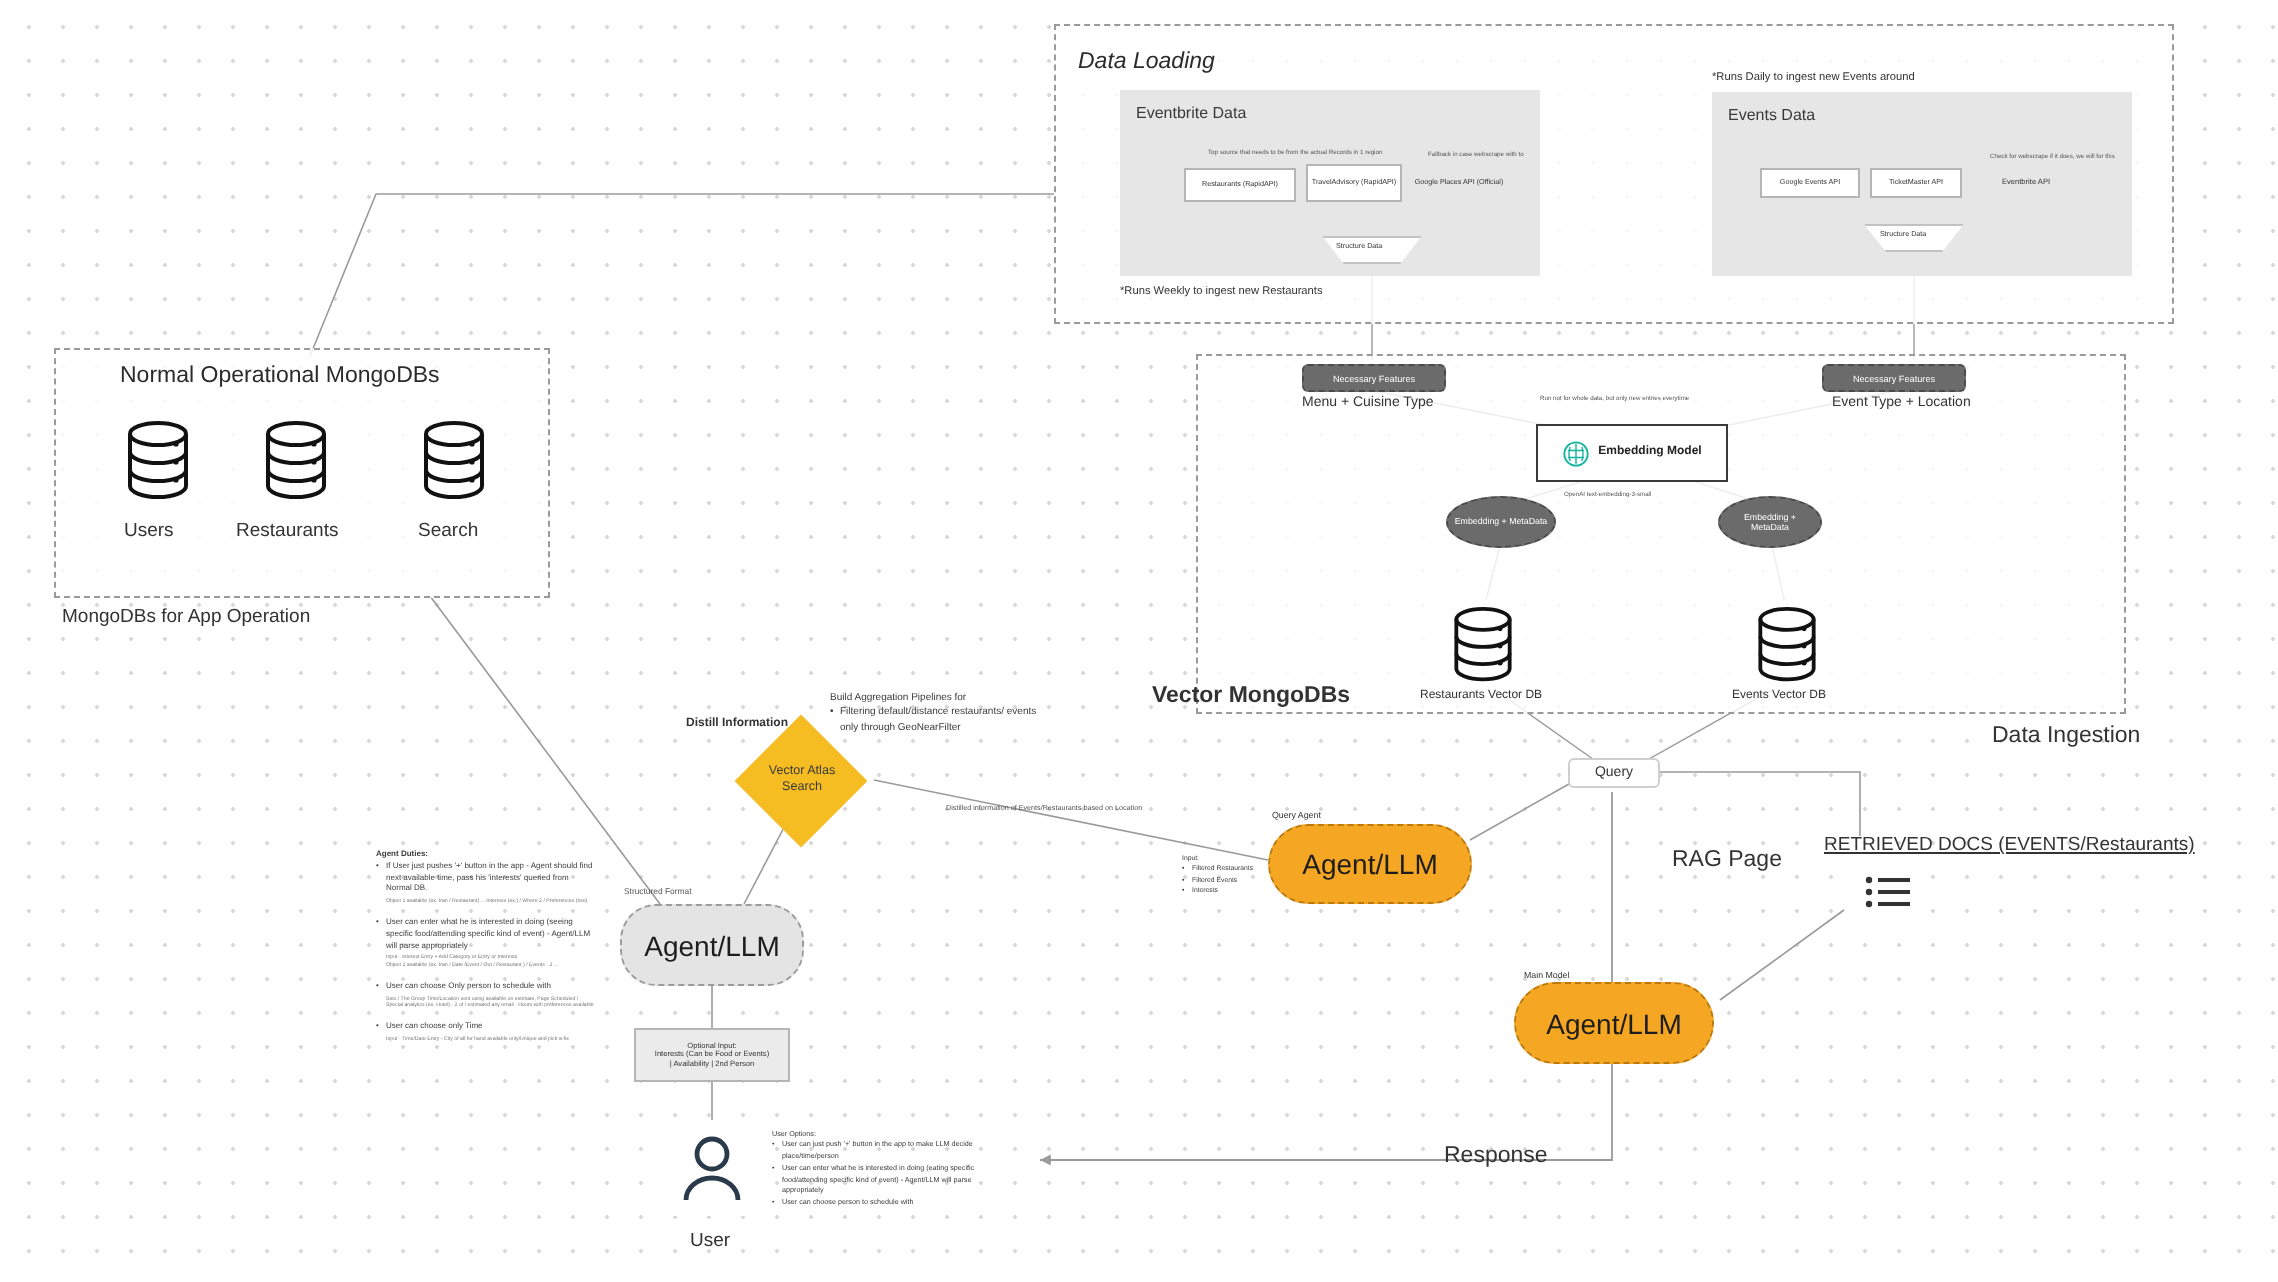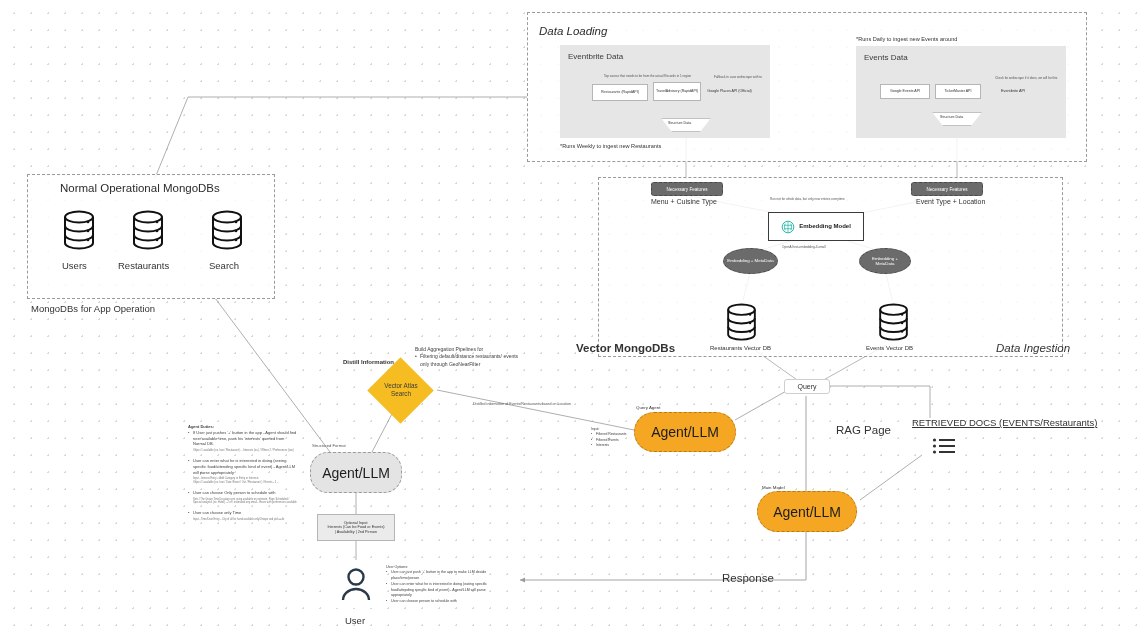--- a/index.html
+++ b/index.html
@@ -336,21 +336,21 @@
       <path d="M3,16 a14,5.5 0 0 0 28,0" fill="none" stroke="#111" stroke-width="2"></path>
       <path d="M3,25 a14,5.5 0 0 0 28,0" fill="none" stroke="#111" stroke-width="2"></path>
       <circle cx="26" cy="12" r="1.3" fill="#111"></circle>
         <circle cx="26" cy="21" r="1.3" fill="#111"></circle>
         <circle cx="26" cy="30" r="1.3" fill="#111"></circle>
     </svg>
   </div>
   <div class="plaintext" style="left:866px; top:345px; font-size:6px;">Events Vector DB</div>
 
   <div class="plaintext label-lg" style="left:576px; top:342px;font-weight:bold;">Vector MongoDBs</div>
-  <div class="plaintext label-lg" style="left:996px; top:342px;font-style:italic;">Data Ingestion</div>
+  <div class="plaintext label-lg" style="left:996px; top:362px;">Data Ingestion</div>
 
   <div class="bullets" style="left:188px; top:424px; width:110px; font-size:4px;">
     <div class="hd">Agent Duties:</div>
     <ul>
       <li>
         <span style="display:block;">If User just pushes '+' button in the app - Agent should find next available time, pass his 'interests' queried from Normal DB.</span>
         <span class="sub" style="display:block; font-size:2.6px; margin-top:2px;">Object 1 available (ex. Iran / Restaurant) ... Interests (ex.) / Where 2 / Preferences (two)</span>
       </li>
       <li style="margin-top:5px;">
         <span style="display:block;">User can enter what he is interested in doing (seeing specific food/attending specific kind of event) - Agent/LLM will parse appropriately</span>

